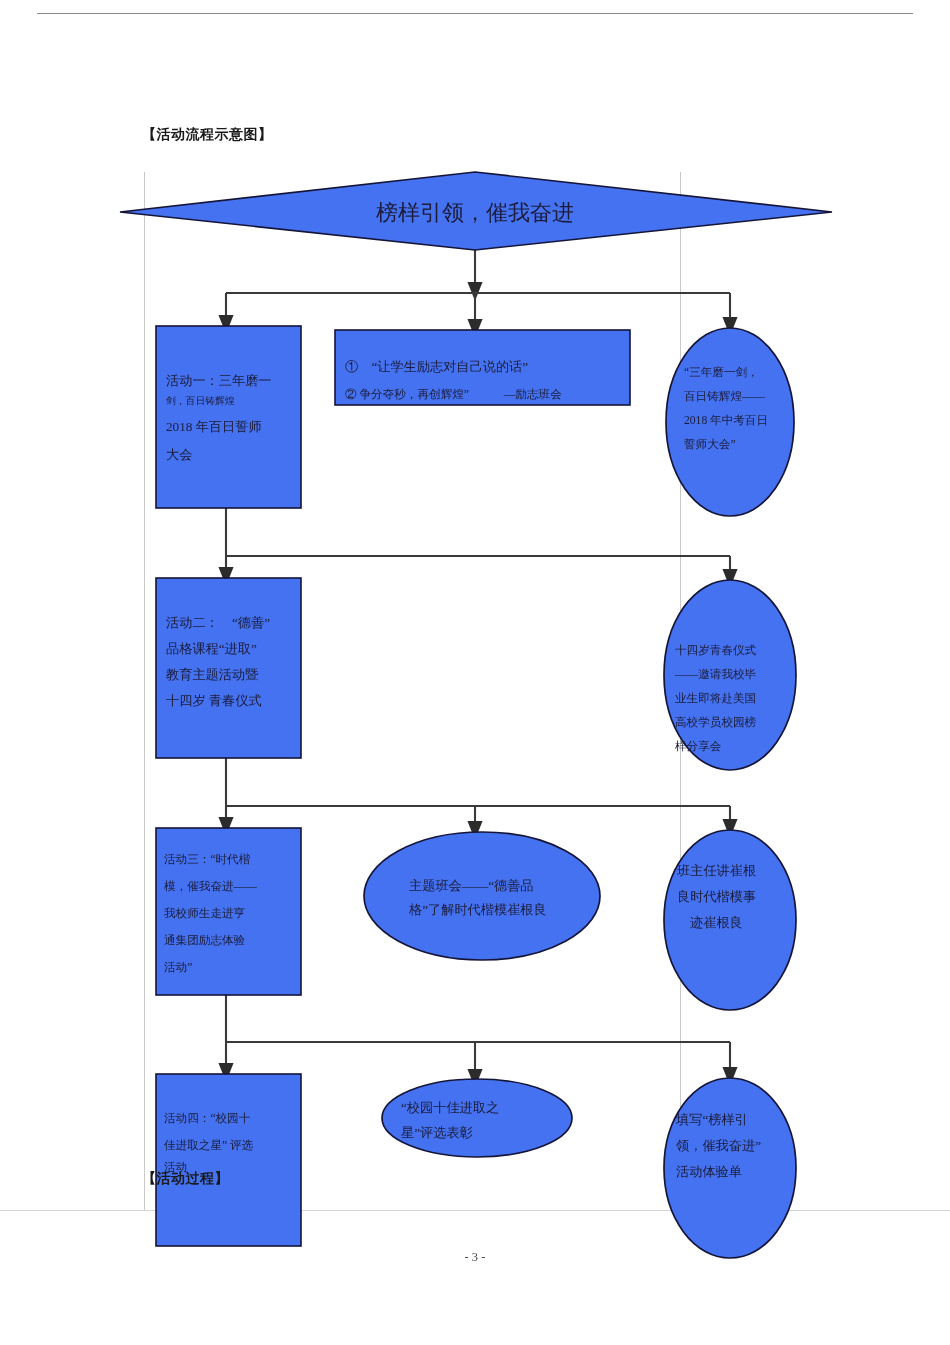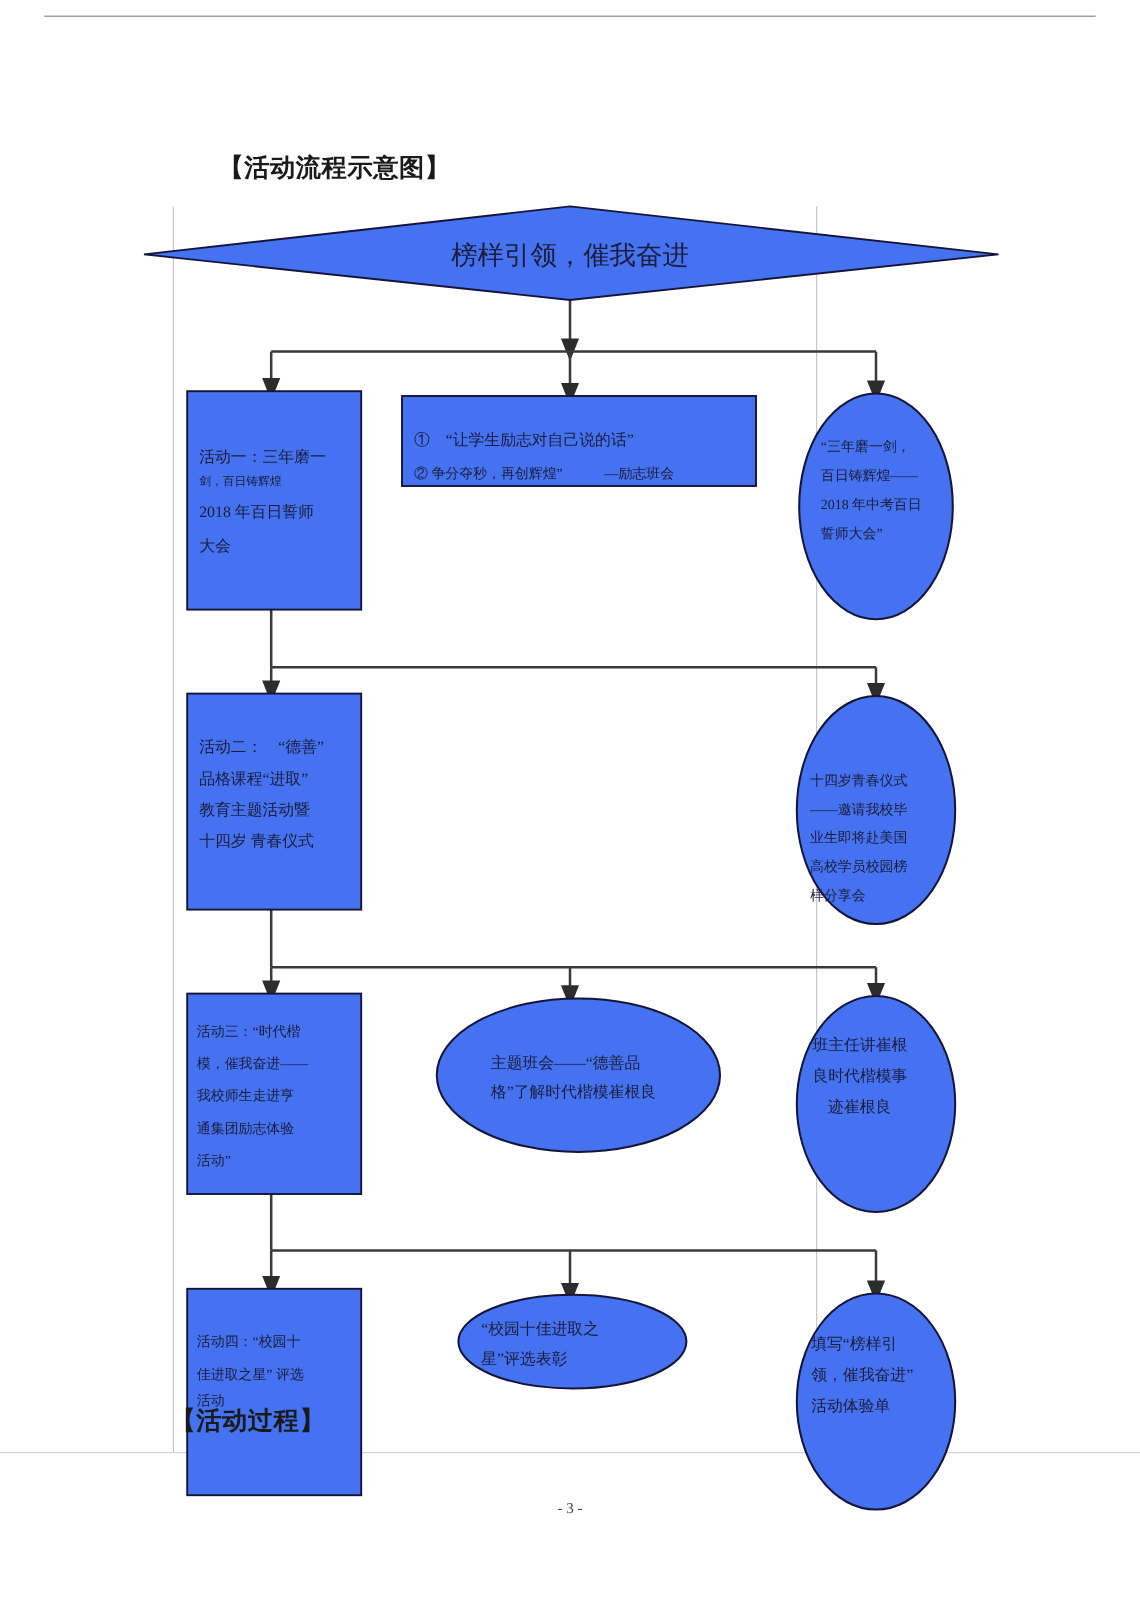--- a/index.html
+++ b/index.html
@@ -28,33 +28,32 @@
     top: 13px;
     width: 876px;
     height: 0;
     border-top: 1.6px solid #8a8a8a;
   }
   
   .heading-flow {
     position: absolute;
     left: 142px;
     top: 126px;
-    font-size: 21px;
+    font-size: 14px;
     font-weight: bold;
     letter-spacing: 0.5px;
     white-space: nowrap;
     font-family: Liberation Serif, serif;
-    margin-left: 40px;
   }
   
   .heading-process {
     position: absolute;
     left: 142px;
     top: 1170px;
-    font-size: 21px;
+    font-size: 14px;
     font-weight: bold;
     letter-spacing: 0.5px;
     white-space: nowrap;
     z-index: 40;
     font-family: "Liberation Serif", serif;
   }
   
   .footer-page {
     position: absolute;
     left: 0;

